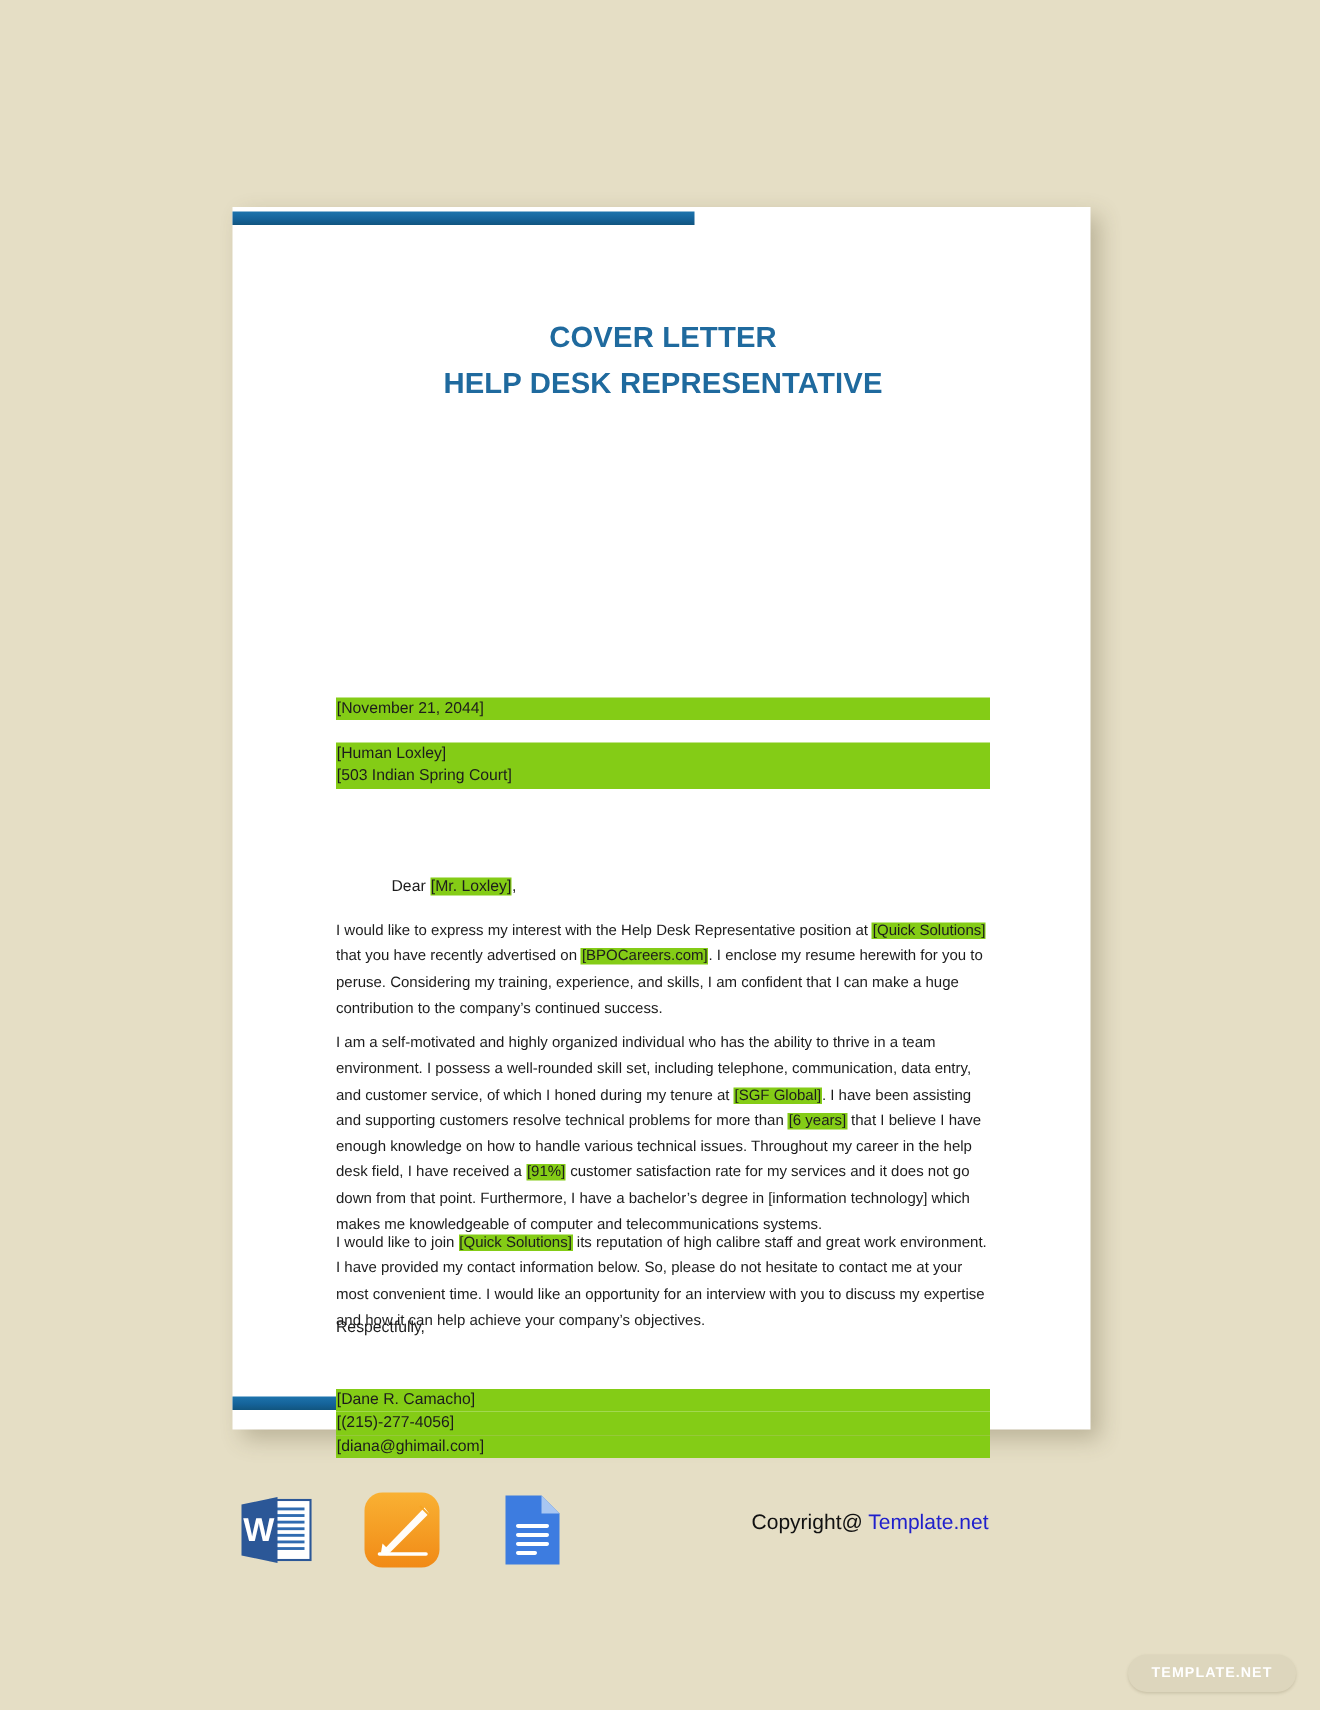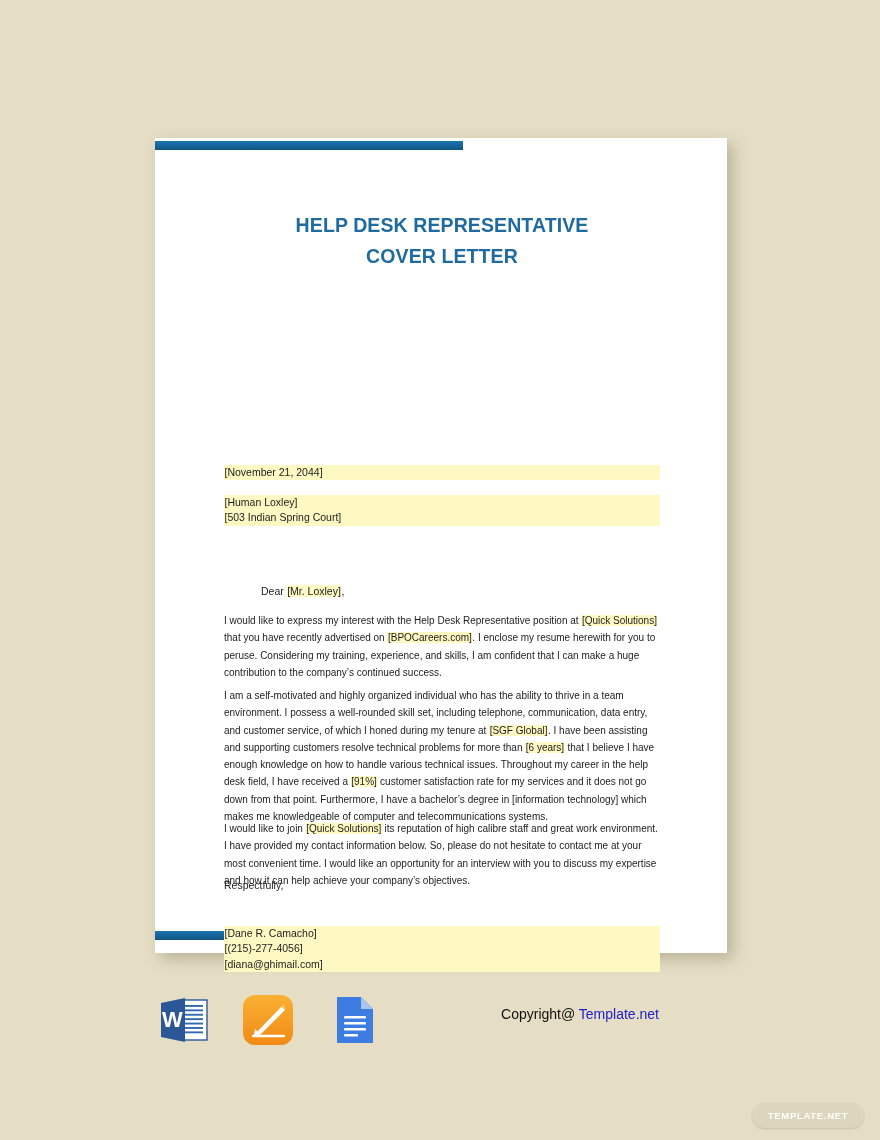--- a/index.html
+++ b/index.html
@@ -73,21 +73,21 @@
     left: 0;
     width: 436px;
     font-size: 10px;
     color: #1c1c1c;
     line-height: 1.73;
     text-align: left;
     margin: 0;
   }
 
   .hl {
-    background: #fef9c3;
+    background: #84cc16;
     color: #1c1c1c;
     padding: 0 0.5px;
   }
 
   .line { display: block; }
 
   
   #date-block      { top: 327px; }
   #recipient-block { top: 357px; }
   #salutation      { top: 446px; padding-left: 37px; }
@@ -154,22 +154,22 @@
 <body>
 
 <div id="page-sheet">
 
   <div class="accent-bar" id="accent-bar-top"></div>
   <div class="accent-bar" id="accent-bar-bottom"></div>
 
   <div id="letter-body">
 
     <h1 id="doc-title">
+      <span class="title-line">COVER LETTER</span>
       <span class="title-line">HELP DESK REPRESENTATIVE</span>
-      <span class="title-line">COVER LETTER</span>
     </h1>
 
     <div class="letter-block" id="date-block">
       <span class="hl line">[November 21, 2044]</span>
     </div>
 
     <div class="letter-block" id="recipient-block">
       <span class="hl line">[Human Loxley]</span>
       <span class="hl line">[503 Indian Spring Court]</span>
     </div>

